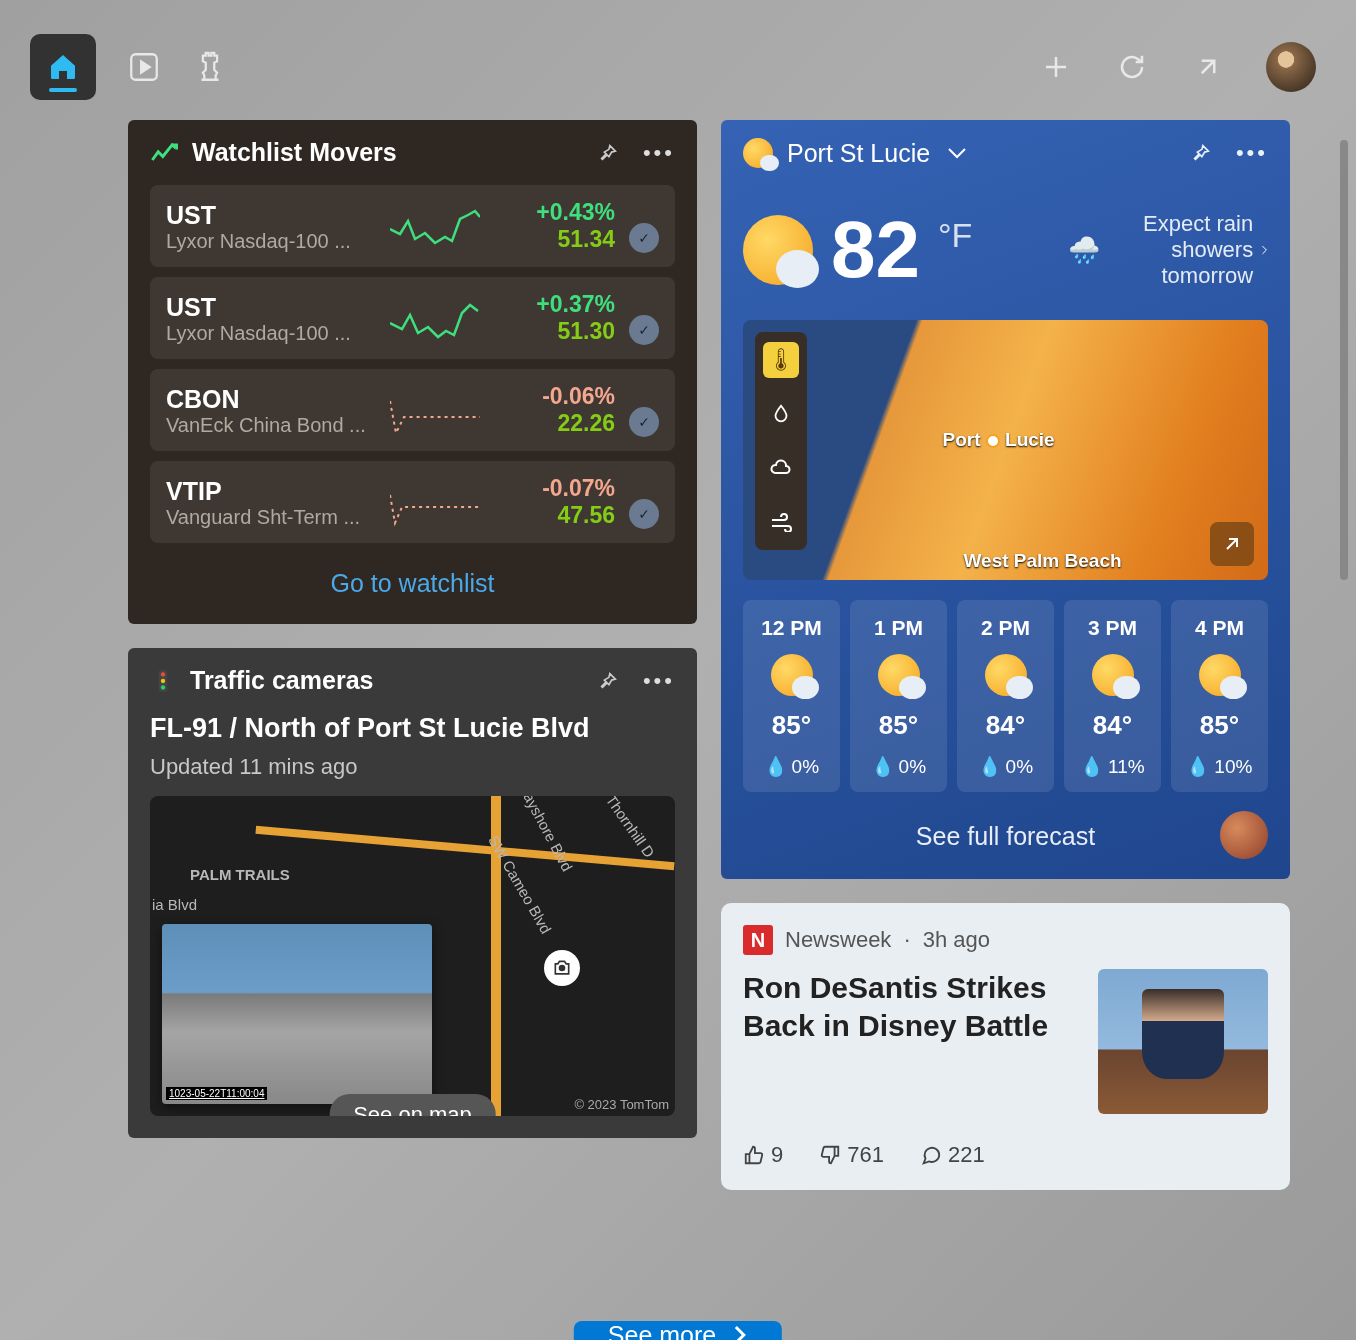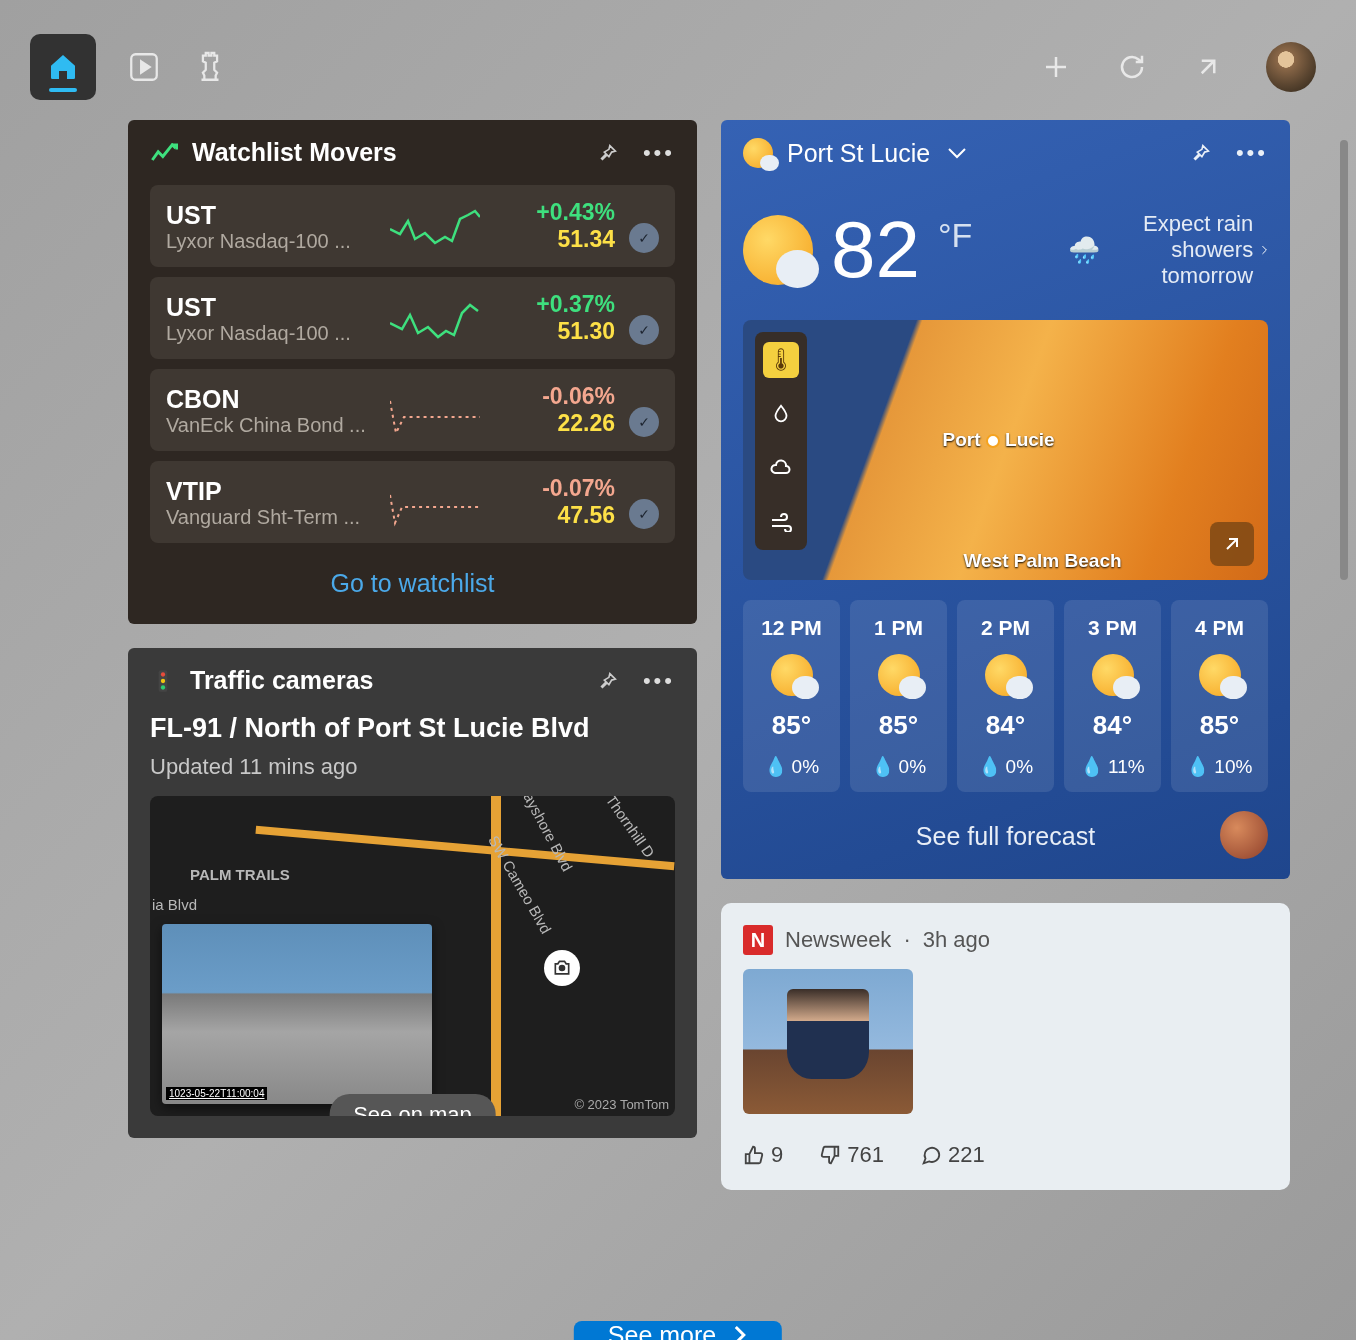--- a/index.html
+++ b/index.html
@@ -64,21 +64,21 @@
   gap: 14px;
 }
 .stock-info { width: 210px; }
 .stock-ticker { font-size: 25px; font-weight: 600; color: #fff; }
 .stock-name { font-size: 20px; color: #b0a9a0; white-space: nowrap; overflow: hidden; text-overflow: ellipsis; }
 .spark { width: 90px; height: 44px; }
 .stock-nums { text-align: right; flex: 1; }
 .stock-chg { font-size: 23px; font-weight: 600; }
 .pos { color: #3ee07e; }
 .neg { color: #f4a78f; }
-.stock-price { font-size: 23px; font-weight: 600; color: #fde047; }
+.stock-price { font-size: 23px; font-weight: 600; color: #84cc16; }
 .chk {
   width: 30px; height: 30px; border-radius: 50%;
   background: #6a7a90;
   display: flex; align-items: center; justify-content: center;
   color: #1d2430; font-size: 14px;
 }
 .go-watch { text-align: center; padding: 16px 0 4px; font-size: 25px; color: #4ba9e9; }
 .traffic { background: #3a3a3a; }
 .traffic-title { font-size: 27px; font-weight: 600; margin-bottom: 10px; }
 .traffic-updated { font-size: 22px; color: #c8c8c8; margin-bottom: 16px; }
@@ -118,21 +118,21 @@
   flex-shrink: 0;
 }
 .sun-icon.big { width:70px; height:70px; }
 .sun-icon::after {
   content:''; position:absolute; right:-6px; bottom:-3px;
   width:62%; height:55%; border-radius:50%;
   background:#e8eef5;
 }
 .wx-location { font-size: 25px; font-weight: 500; display:flex; align-items:center; gap:16px; }
 .wx-top { display:flex; align-items:center; gap:18px; padding: 18px 0 24px; }
-.wx-temp { font-size: 80px; font-weight: 400; }
+.wx-temp { font-size: 80px; font-weight: 700; }
 .wx-unit { font-size: 34px; align-self: flex-start; margin-top: 12px; color:#d6e1f0; }
 .wx-forecast-msg { margin-left:auto; text-align:right; font-size:22px; color:#e4ebf5; max-width:200px; display:flex; align-items:center; gap:8px; }
 .wx-map {
   height: 260px; border-radius: 8px; position: relative; overflow:hidden;
   background: linear-gradient(110deg, #2a4a82 0%, #2a4a82 28%, #e6983a 29%, #f4b24a 50%, #e27f1f 80%, #d26a18 100%);
 }
 .wx-map-toolbar {
   position:absolute; left:12px; top:12px; width:52px;
   background: rgba(60,38,10,.75);
   border-radius:8px;
@@ -445,20 +445,21 @@
     </div>
 
     <div class="news">
       <div class="news-src">
         <div class="news-badge">N</div>
         <span>Newsweek</span>
         <span>·</span>
         <span>3h ago</span>
       </div>
       <div class="news-body">
+        <div class="news-head">Ron DeSantis Strikes Back in Disney Battle</div>
         <div class="news-img"></div>
       </div>
       <div class="news-stats">
         <span style="display:flex;gap:6px;align-items:center;">
             <svg width="22" height="22" viewBox="0 0 24 24" fill="none" stroke="#444" stroke-width="2">
               <path d="M7 11v10H3V11zM7 11l4-8a2 2 0 0 1 2 2v5h6a2 2 0 0 1 2 2l-2 8a2 2 0 0 1-2 1H7"></path>
             </svg>
             <span>9</span>
           </span>
         <span style="display:flex;gap:6px;align-items:center;">

